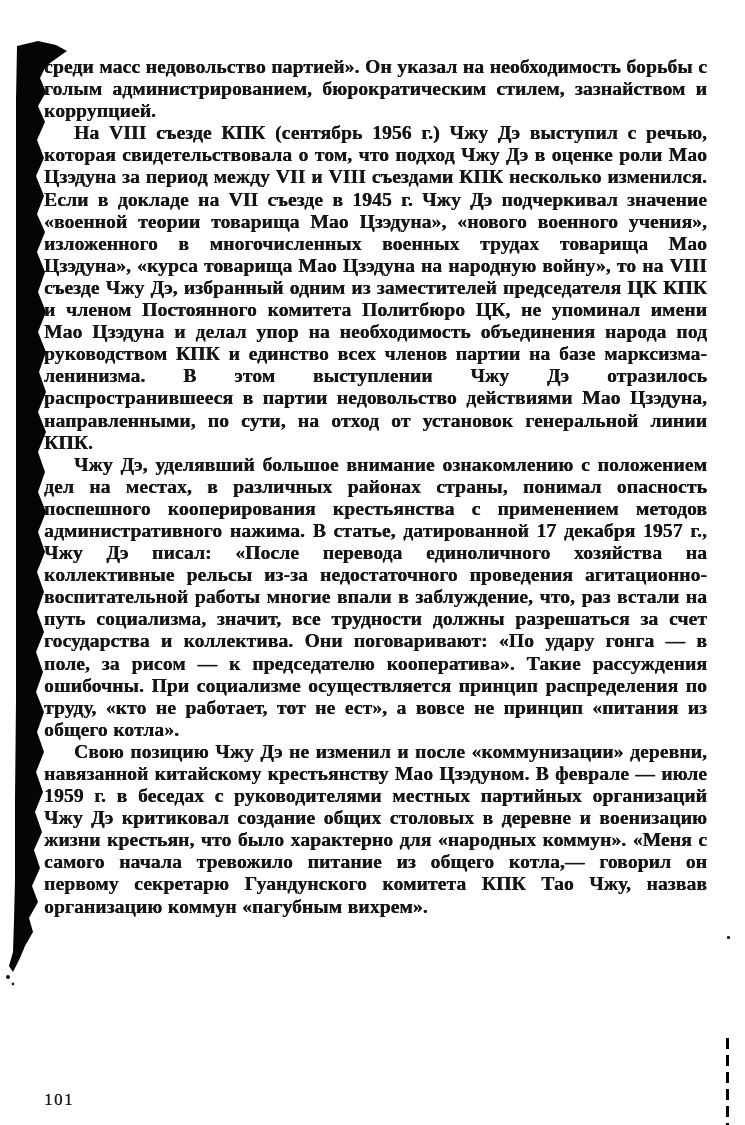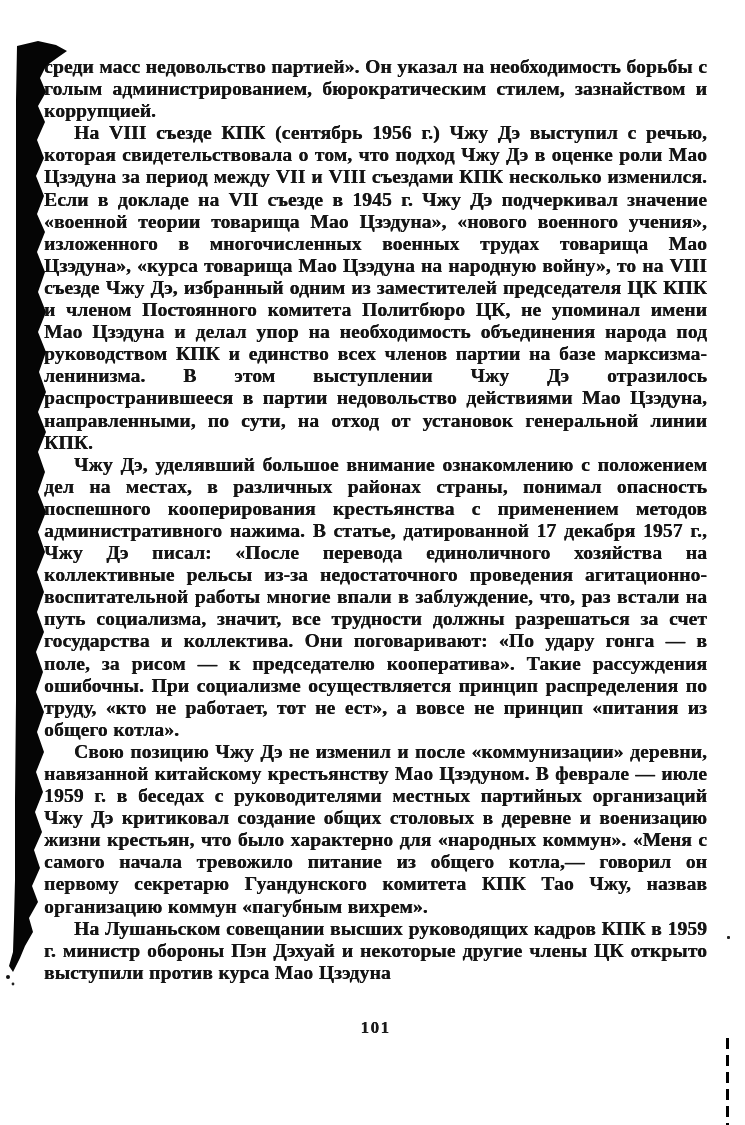--- a/index.html
+++ b/index.html
@@ -34,26 +34,26 @@
     padding: 0;
   }
   .text-block p.indent {
     text-indent: 30px;
   }
   .text-block .ital {
   }
   .page-number {
     position: absolute;
     left: 44px;
-    top: 1018px;
+    top: 1090px;
     width: 663px;
-    text-align: center;
+    text-align: left;
     color: #1a1a1a;
     font-size: 17px;
-    font-weight: bold;
+    font-weight: normal;
     letter-spacing: 1.5px;
     text-shadow: 0.3px 0 0 #1a1a1a;
   }
   .binding-shadow {
     position: absolute;
     left: 0;
     top: 0;
     width: 90px;
     height: 1125px;
     pointer-events: none;
@@ -83,21 +83,20 @@
 </head>
 <body>
 
 <div class="scan-page">
 
   <div class="text-block" id="text-block">
       <p><span>среди масс недовольство партией». Он указал на необходимость борьбы с голым администрированием, бюрократическим стилем, зазнайством и коррупцией.</span></p>
       <p class="indent"><span>На VIII съезде КПК (сентябрь 1956 г.) Чжу Дэ выступил с речью, которая свидетельствовала о том, что подход Чжу Дэ в оценке роли Мао Цзэдуна за период между VII и VIII съездами КПК несколько изменился. Если в докладе на VII съезде в 1945 г. Чжу Дэ подчеркивал значение «военной теории товарища Мао Цзэдуна», </span><span class="ital">«нового военного учения»</span><span>, изложенного в многочисленных военных трудах товарища Мао Цзэдуна», «курса товарища Мао Цзэдуна на народную войну», то на VIII съезде Чжу Дэ, избранный одним из заместителей председателя ЦК КПК и членом Постоянного комитета Политбюро ЦК, не упоминал имени Мао Цзэдуна и делал упор на необходимость объединения народа под руководством КПК и единство всех членов партии на базе марксизма-ленинизма. В этом выступлении Чжу Дэ отразилось распространившееся в партии недовольство действиями Мао Цзэдуна, направленными, по сути, на отход от установок генеральной линии КПК.</span></p>
       <p class="indent"><span>Чжу Дэ, уделявший большое внимание ознакомлению с положением дел на местах, в различных районах страны, понимал опасность поспешного кооперирования крестьянства с применением методов административного нажима. В статье, датированной 17 декабря 1957 г., Чжу Дэ писал: «После перевода единоличного хозяйства на коллективные рельсы из-за недостаточного проведения агитационно-воспитательной работы многие впали в заблуждение, что, раз встали на путь социализма, значит, все трудности должны разрешаться за счет государства и коллектива. Они поговаривают: «По удару гонга — в поле, за рисом — к председателю кооператива». Такие рассуждения ошибочны. При социализме осуществляется принцип распределения по труду, «кто не работает, тот не ест», а вовсе не принцип «питания из общего котла».</span></p>
       <p class="indent"><span>Свою позицию Чжу Дэ не изменил и после «коммунизации» деревни, навязанной китайскому крестьянству Мао Цзэдуном. В феврале — июле 1959 г. в беседах с руководителями местных партийных организаций Чжу Дэ критиковал создание общих столовых в деревне и военизацию жизни крестьян, что было характерно для «народных коммун». </span><span class="ital">«Меня с самого начала тревожило питание из общего котла,—</span><span> говорил он первому секретарю Гуандунского комитета КПК Тао Чжу, назвав организацию коммун «пагубным вихрем».</span></p>
-      <p class="indent"><span>На Лушаньском совещании высших руководящих кадров КПК в 1959 г. министр обороны Пэн Дэхуай и некоторые другие члены ЦК открыто выступили против курса Мао Цзэдуна</span></p>
     </div>
 
   <div class="page-number">101</div>
 
   <svg class="binding-shadow" viewBox="0 0 90 1125" xmlns="http://www.w3.org/2000/svg">
     <path fill="#050505" d="
       M 17,46
       L 38,41 L 56,45 L 67,51 L 57,58 L 46,66 L 40,78 L 46,92 L 38,106
       L 45,122 L 37,140 L 44,158 L 36,176 L 44,196 L 37,214 L 45,232
       L 37,252 L 45,272 L 38,292 L 46,312 L 38,332 L 46,352 L 39,372

